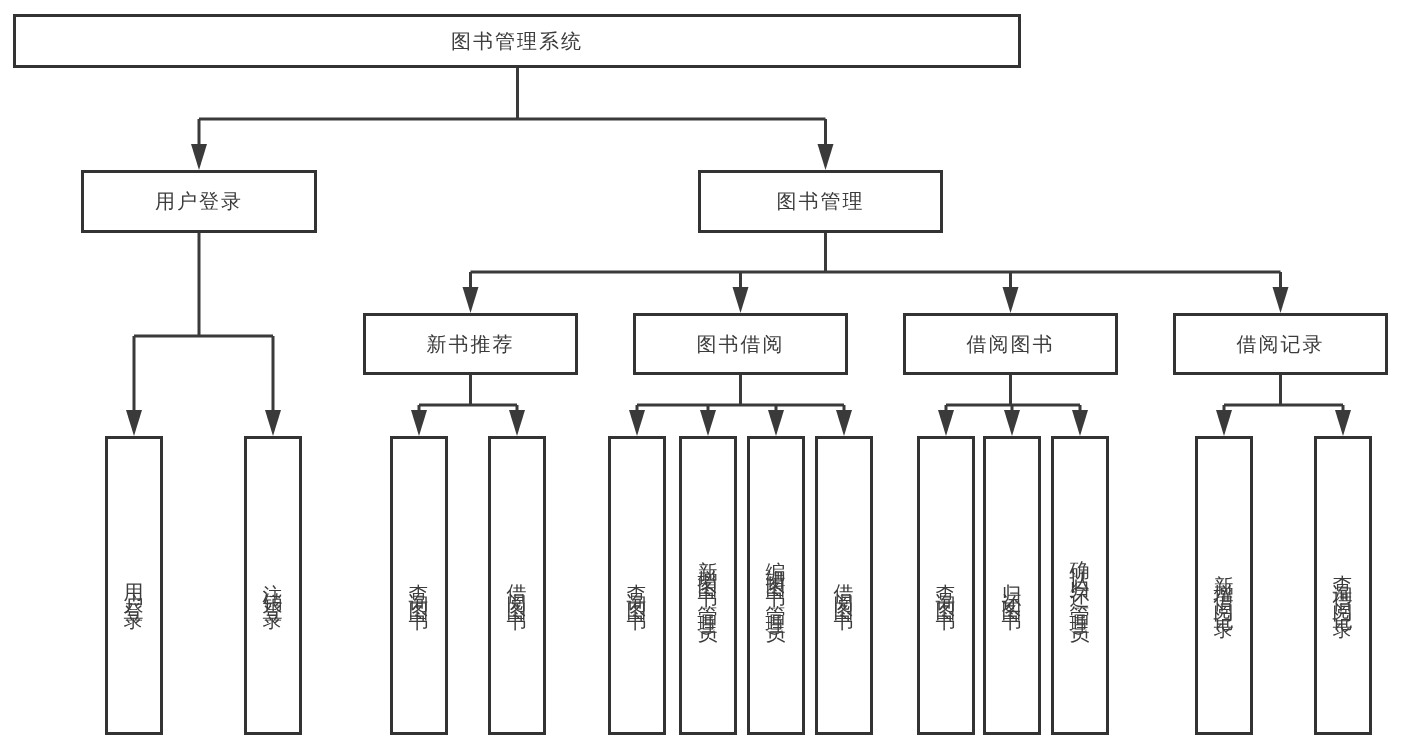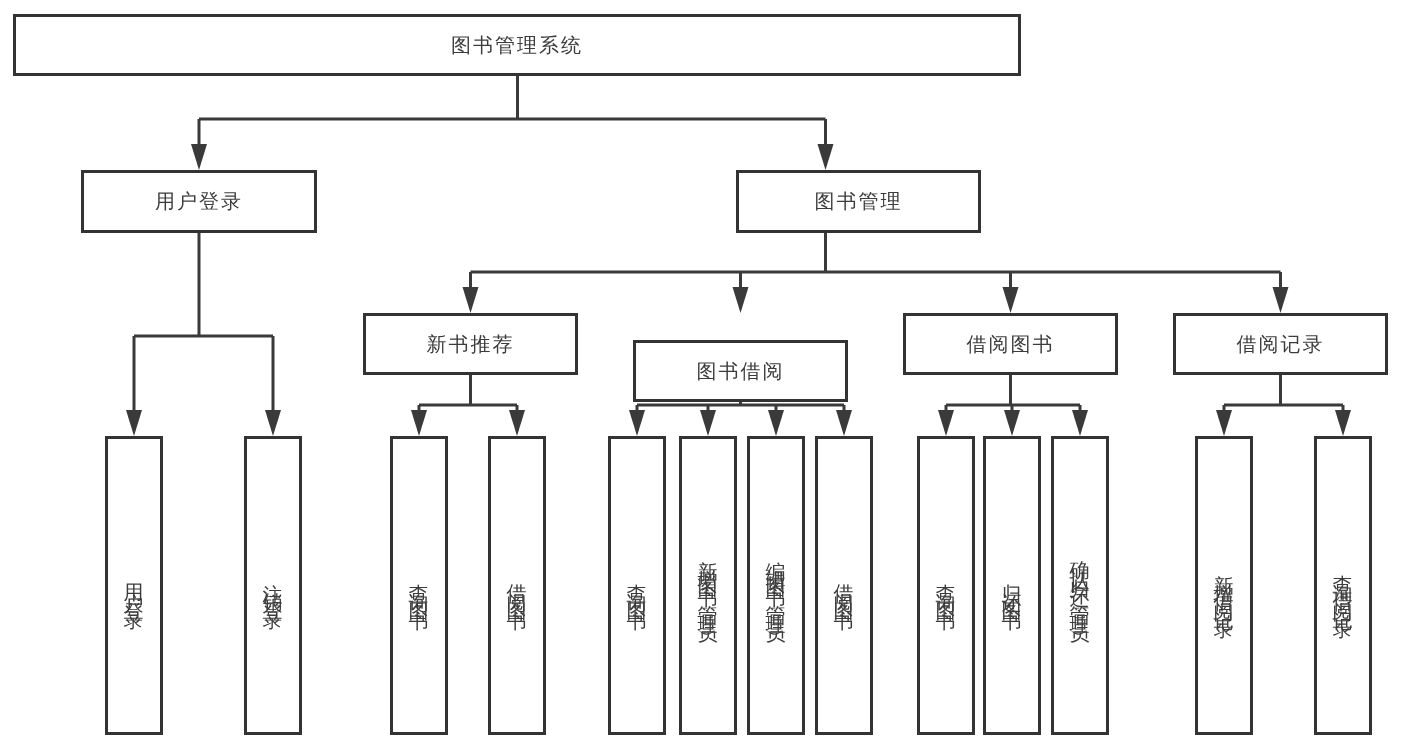--- a/index.html
+++ b/index.html
@@ -48,23 +48,23 @@
   }
   .node.v > span {
     writing-mode: vertical-rl;
     text-orientation: mixed;
     letter-spacing: 9px;
     white-space: normal;
     line-height: 1;
   }
 
   
-  .root  { left: 13px;  top: 14px;  width: 1008px; height: 62px; align-items: center; }
+  .root  { left: 13px;  top: 14px;  width: 1008px; height: 54px; align-items: center; }
   .l2a   { left: 81px;  top: 170px; width: 236px;  height: 63px; }
-  .l2b   { left: 736px; top: 170px; width: 245px;  height: 63px; }
+  .l2b   { left: 698px; top: 170px; width: 245px;  height: 63px; }
   .l3    { top: 313px; width: 215px; height: 62px; }
   .leaf  { top: 436px; width: 58px;  height: 299px; }
 
   .watermark {
     position: absolute;
     right: 2px;
     top: 714px;
     z-index: 5;
     font-size: 20px;
     letter-spacing: 1px;
@@ -117,21 +117,21 @@
   <div class="node l2a">
     <span>用户登录</span>
   </div>
   <div class="node l2b">
     <span>图书管理</span>
   </div>
 
   <div class="node l3" style="left:363px;">
     <span>新书推荐</span>
   </div>
-  <div class="node l3" style="left:633px;margin-top:27px;">
+  <div class="node l3" style="left:633px;">
     <span>图书借阅</span>
   </div>
   <div class="node l3" style="left:903px;">
     <span>借阅图书</span>
   </div>
   <div class="node l3" style="left:1173px;text-align:center;">
     <span>借阅记录</span>
   </div>
 
   <div class="node leaf v" style="left:105px;">

